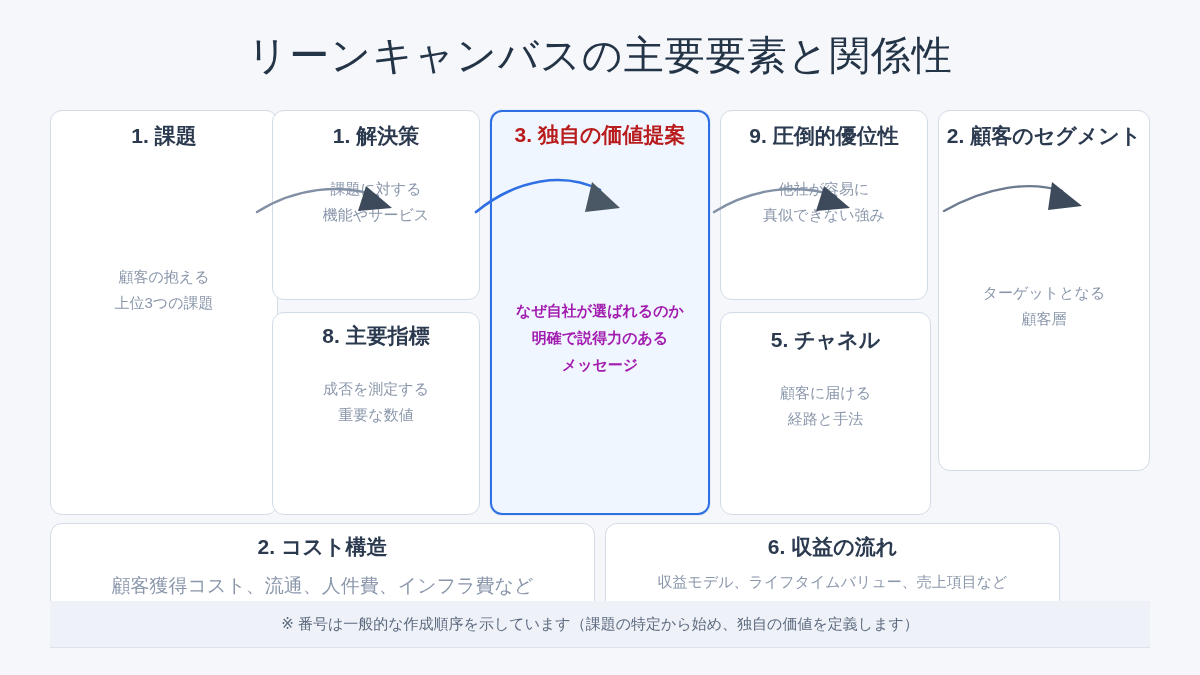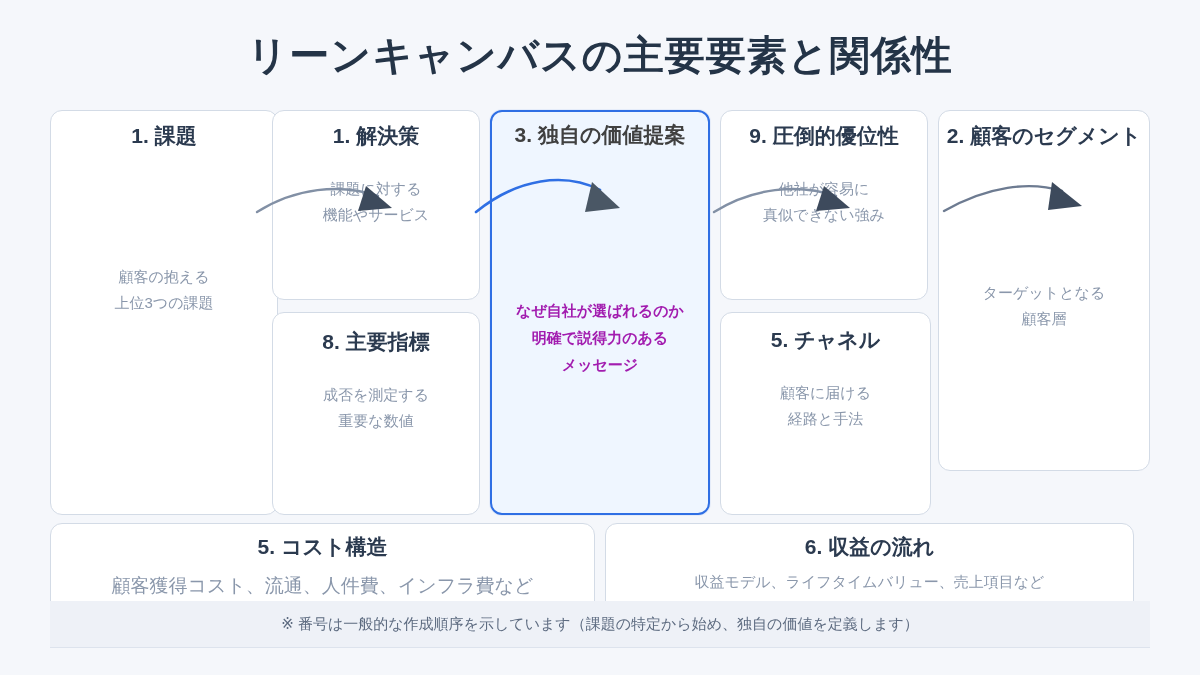--- a/index.html
+++ b/index.html
@@ -11,21 +11,21 @@
     position:relative;
     overflow:hidden;
     color:#2b3a4f;
   }
   #stage{ position:relative; width:1200px; height:675px; }
 
   
   #page-title{
     position:absolute; left:0; top:28px; width:1200px;
     text-align:center;
-    font-size:40px; font-weight:bold;
+    font-size:40px; font-weight:normal;
     color:#243447;
     letter-spacing:1px;
     white-space:nowrap;
   }
 
   
   .card{
     position:absolute;
     background:#ffffff;
     border:1px solid #d3dbe6;
@@ -50,34 +50,34 @@
     line-height:1.75;
     white-space:pre-line;
   }
 
   
   .card.highlight{
     background:#eff6ff;
     border:2px solid #2f6fe4;
     box-shadow:0 0 0 1px rgba(47,111,228,0.08);
   }
-  .card.highlight .c-title{ color:#404040; }
+  .card.highlight .c-title{ color:#b91c1c; }
   .card.highlight .c-body{ color:#a21caf; font-weight:bold; font-size:15px; line-height:1.8; }
 
   
   #card-problem   { left:50px;  top:110px; width:228px; height:405px; }
   #card-problem   .c-title{ margin-top:12px; }
   #card-problem   .c-body { margin-top:116px; }
 
   #card-solution  { left:272px; top:110px; width:208px; height:190px; }
   #card-solution  .c-title{ margin-top:12px; }
   #card-solution  .c-body { margin-top:28px; }
 
   #card-metrics   { left:272px; top:312px; width:208px; height:203px; }
-  #card-metrics   .c-title{ margin-top:16px; }
+  #card-metrics   .c-title{ margin-top:10px; }
   #card-metrics   .c-body { margin-top:28px; }
 
   #card-uvp       { left:490px; top:110px; width:220px; height:405px; }
   #card-uvp       .c-title{ margin-top:10px; font-size:21px; }
   #card-uvp       .c-body { margin-top:150px; }
 
   #card-advantage { left:720px; top:110px; width:208px; height:190px; }
   #card-advantage .c-title{ margin-top:12px; }
   #card-advantage .c-body { margin-top:28px; }
 
@@ -86,21 +86,21 @@
   #card-channels  .c-body { margin-top:28px; }
 
   #card-segments  { left:938px; top:110px; width:212px; height:361px; }
   #card-segments  .c-title{ margin-top:12px; position:relative; width:268px; left:0; }
   #card-segments  .c-body { margin-top:132px; }
 
   #card-cost      { left:50px;  top:523px; width:545px; height:100px; }
   #card-cost      .c-title{ margin-top:10px; }
   #card-cost      .c-body { margin-top:10px; font-size:19px; }
 
-  #card-revenue   { left:605px; top:523px; width:529px; height:100px; }
+  #card-revenue   { left:605px; top:523px; width:455px; height:100px; }
   #card-revenue   .c-title{ margin-top:10px; }
   #card-revenue   .c-body { margin-top:10px; font-size:15px; }
 
   
   #footer-note{
     position:absolute;
     left:50px; top:601px; width:1100px; height:47px;
     background:#eef1f7;
     border-bottom:1px solid #dde3ed;
     display:flex; align-items:center; justify-content:center;
@@ -158,21 +158,21 @@
 経路と手法</div>
   </div>
 
   <div class="card" id="card-segments">
     <div class="c-title">2. 顧客のセグメント</div>
     <div class="c-body">ターゲットとなる
 顧客層</div>
   </div>
 
   <div class="card" id="card-cost">
-    <div class="c-title">5. コスト構造</div>
+    <div class="c-title">2. コスト構造</div>
     <div class="c-body">顧客獲得コスト、流通、人件費、インフラ費など</div>
   </div>
 
   <div class="card" id="card-revenue">
     <div class="c-title">6. 収益の流れ</div>
     <div class="c-body">収益モデル、ライフタイムバリュー、売上項目など</div>
   </div>
 
   <svg id="arrows" viewBox="0 0 1200 675">
 

